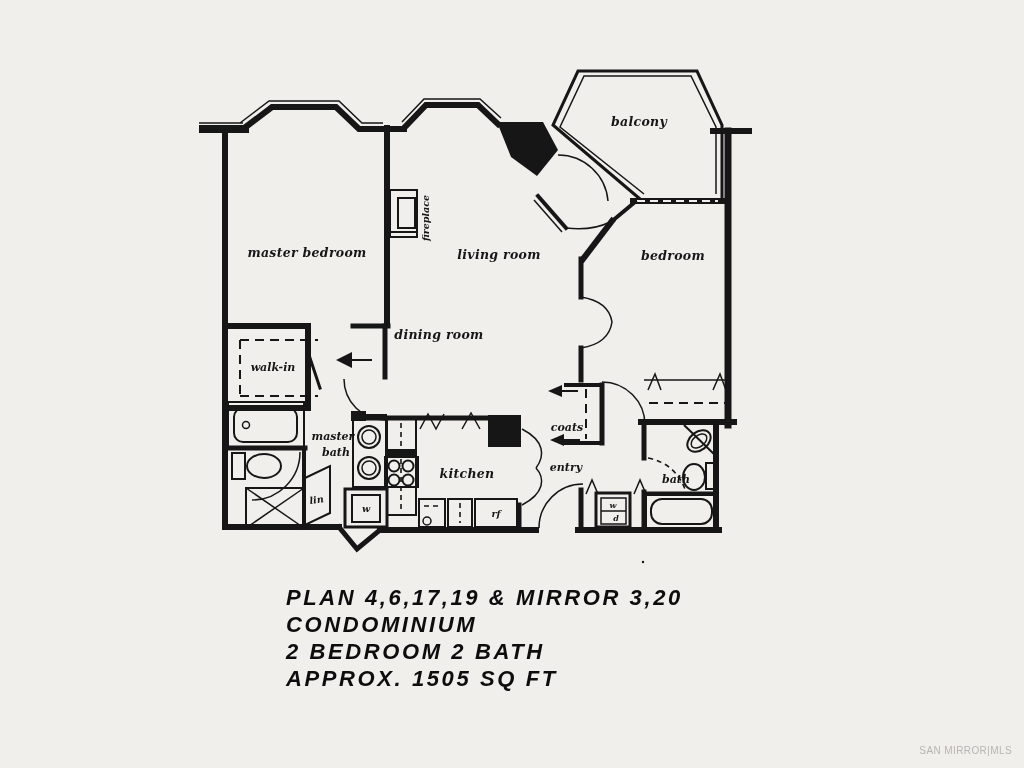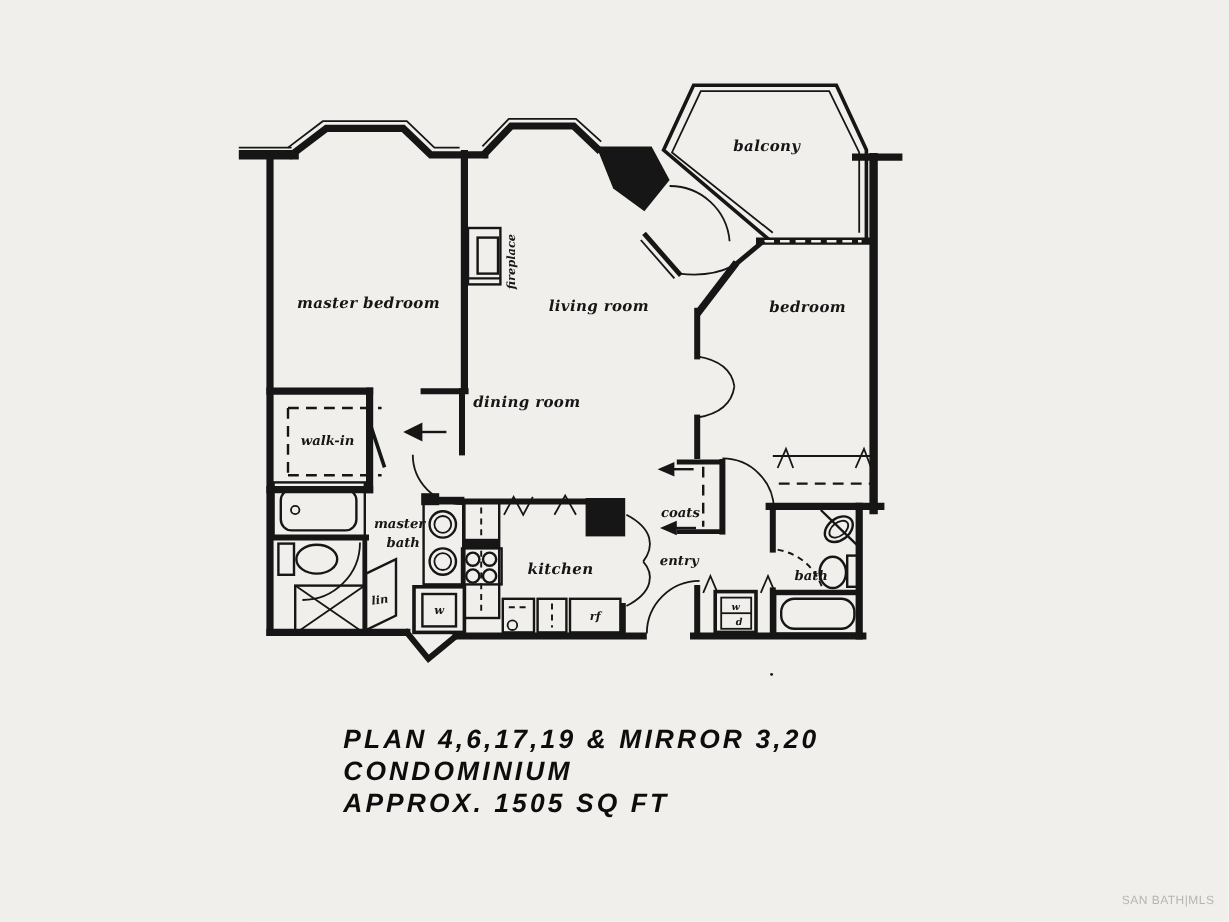--- a/index.html
+++ b/index.html
@@ -29,21 +29,20 @@
   .rlabel-xs{font:italic 700 9.5px "DejaVu Serif",serif;fill:var(--ink,#161616);}
   .rlabel-wd{font:italic 700 8px "DejaVu Serif",serif;fill:var(--ink,#161616);}
   .caption{
     position:absolute;left:286px;top:584px;
     font-family:"Liberation Sans",sans-serif;
     font-weight:bold;font-style:italic;
     font-size:22px;line-height:27px;
     letter-spacing:2.6px;
     color:var(--caption-ink,#0d0d0d);
     white-space:nowrap;
-    margin-top:18px;
   }
   .watermark{
     position:absolute;left:900px;top:745px;width:112px;
     text-align:right;
     font-family:"Liberation Sans",sans-serif;
     font-size:10px;letter-spacing:.4px;
     color:var(--watermark-ink,#b7b5b2);
   }
 </style>
 </head>
@@ -264,18 +263,19 @@
       <text class="rlabel-xs" x="366" y="512">w</text>
       <text class="rlabel-xs" x="496" y="517">rf</text>
       <text class="rlabel-wd" x="613" y="508">w</text>
       <text class="rlabel-wd" x="616" y="521">d</text>
     </g>
   </svg>
 
   <div class="caption">
     <div>PLAN 4,6,17,19 &amp; MIRROR 3,20</div>
     <div>CONDOMINIUM</div>
+    <div>2 BEDROOM 2 BATH</div>
     <div>APPROX. 1505 SQ FT</div>
   </div>
 
-  <div class="watermark">SAN BATH|MLS</div>
+  <div class="watermark">SAN MIRROR|MLS</div>
 
 </div>
 
 </body></html>

